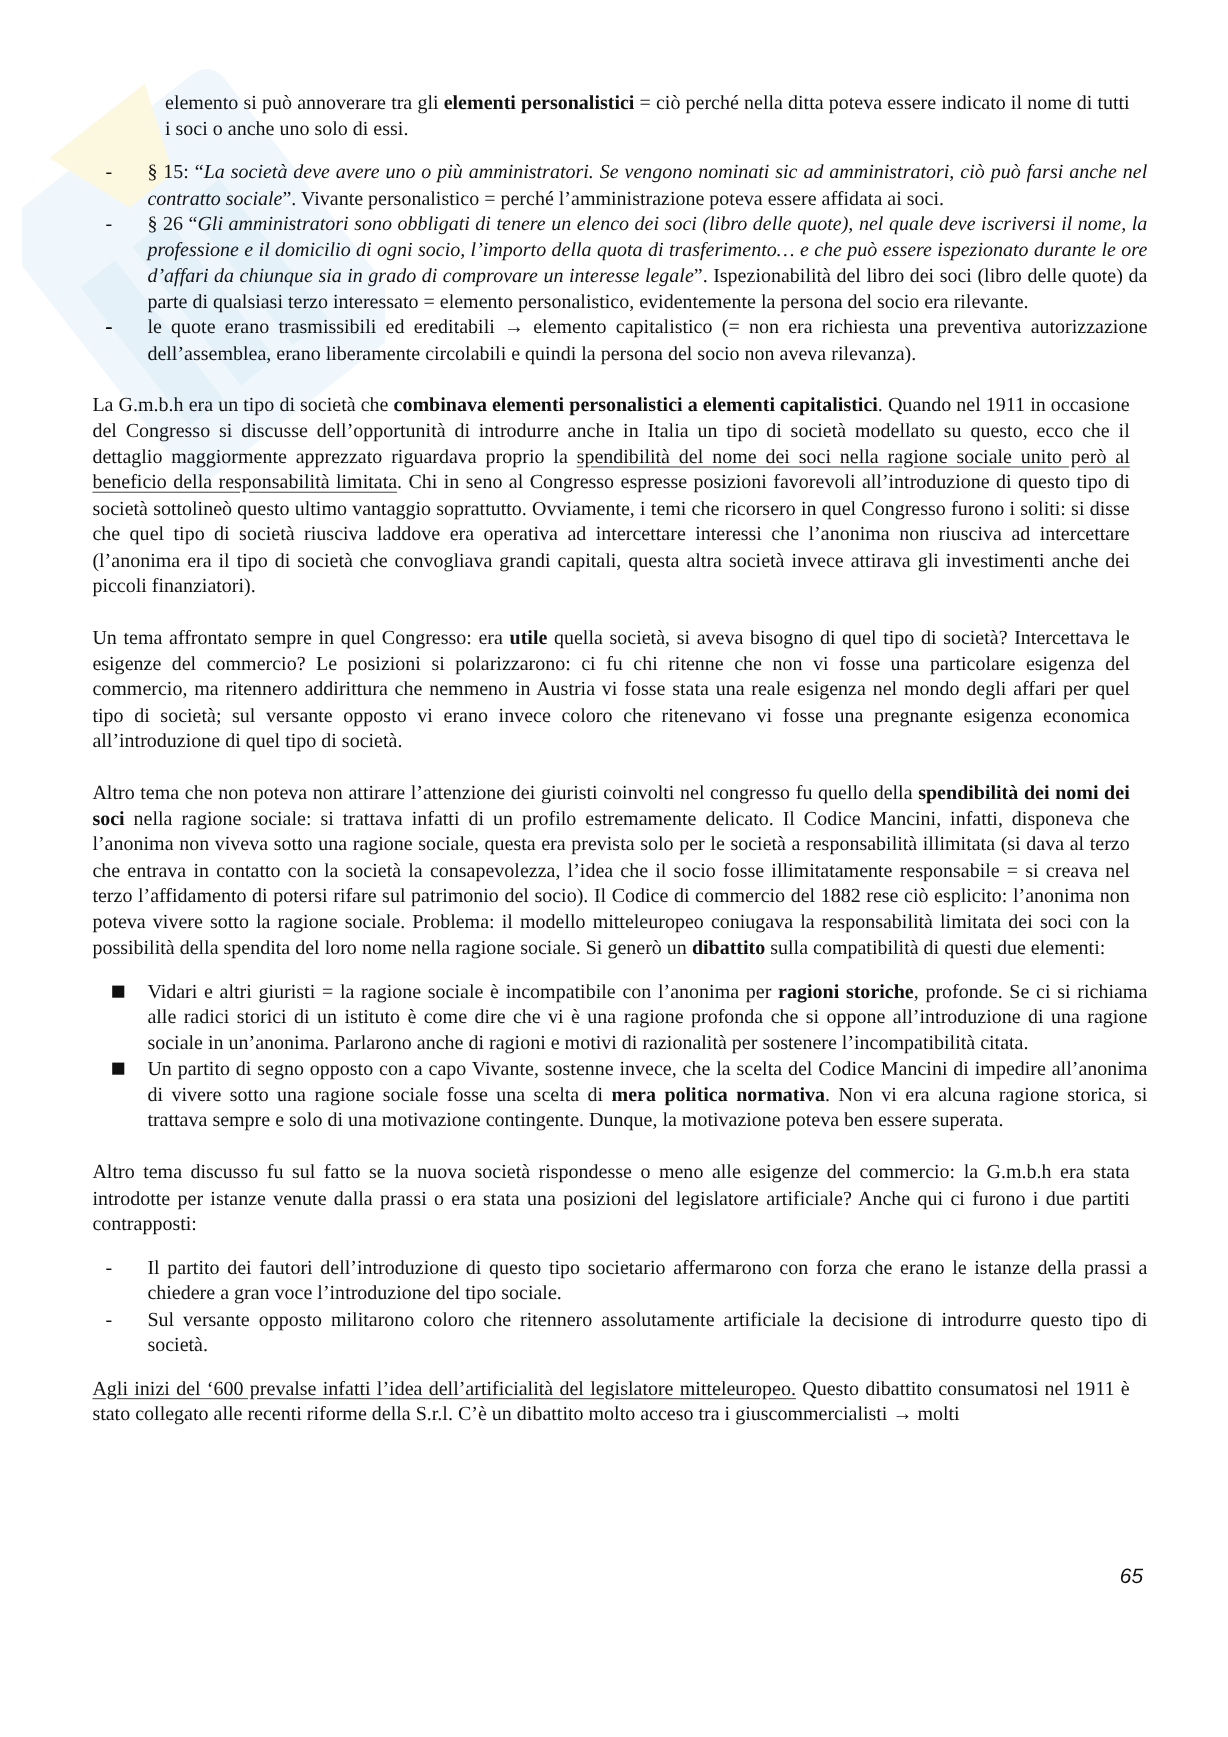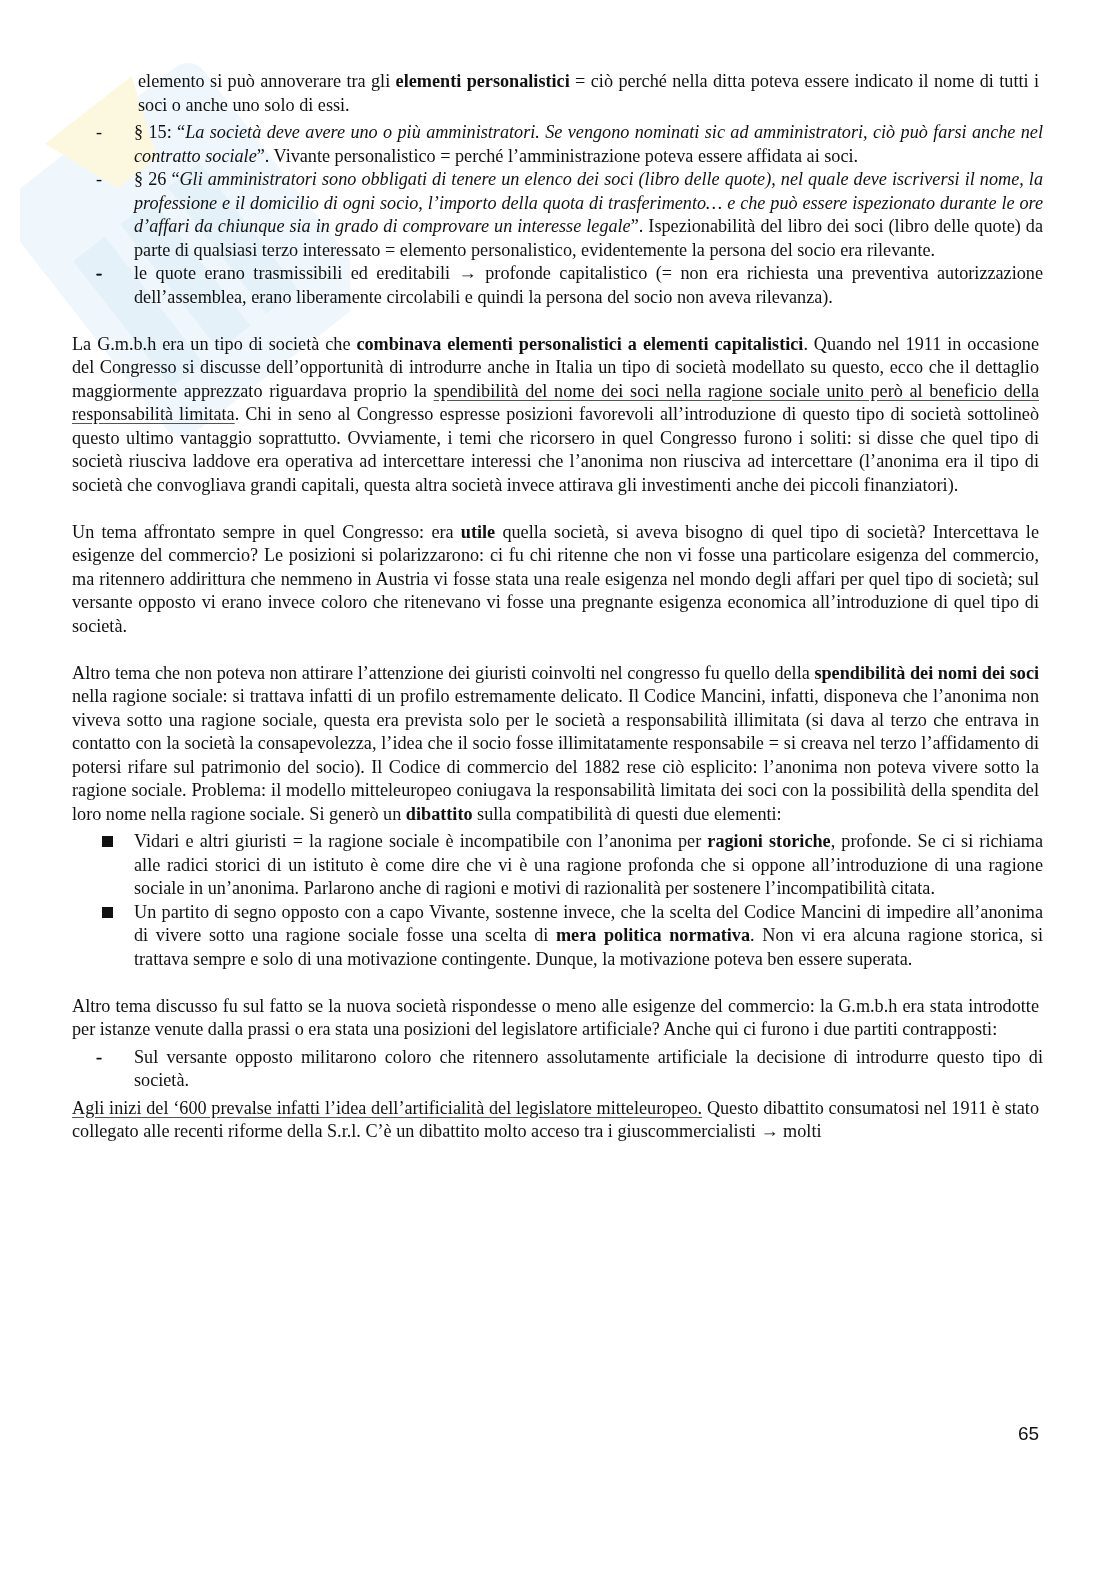--- a/index.html
+++ b/index.html
@@ -9,35 +9,35 @@
     font-family: "Liberation Serif", "DejaVu Serif", serif;
     font-size: 18.2px; line-height: 23.5px; color: #111;
   }
   .watermark {
     position: absolute; left: 20px; top: 40px; width: 330px; height: 420px;
     pointer-events: none; z-index: 0;
   }
   .content {
     position: absolute; left: 68px; top: 66px; width: 975px; z-index: 1;
   }
-  p { margin: 4px; text-align: justify; }
+  p { margin: 16px; text-align: justify; }
   .para { margin-bottom: 23.5px; }
   ul { list-style: none; margin: 0; padding: 0; }
   li { position: relative; padding-left: 66px; text-align: justify; }
   li .dash { position: absolute; left: 28px; top: 0; }
   li .square {
     position: absolute; left: 34px; top: 6px; width: 11px; height: 11px; background: #111;
   }
   .cont { padding-left: 66px; text-align: justify; }
   b { font-weight: bold; }
   i { font-style: italic; }
   .u { text-decoration: underline; text-decoration-color: #555; text-underline-offset: 3px; }
   .page-number {
     position: absolute; left: 1018px; top: 1422px;
-    font-family: "Liberation Sans", "DejaVu Sans", sans-serif; font-size: 19px; color: #111;
+    font-family: "Liberation Sans", "DejaVu Sans", sans-serif; font-size: 19px; color: #111; font-style: italic;
   }
 </style>
 </head>
 <body>
 
 <div class="page">
 
   <svg class="watermark" viewBox="0 0 330 420">
     <g transform="rotate(-38 165 210)" opacity="0.55">
       <rect x="40" y="60" width="250" height="300" rx="20" fill="#e3f0fa"></rect>
@@ -50,38 +50,38 @@
 
   <div class="content">
 
     <p class="cont"><span>elemento si può annoverare tra gli </span><b>elementi personalistici</b><span> = ciò perché nella ditta poteva essere indicato il nome di tutti i soci o anche uno solo di essi.</span></p>
 
     <ul class="para">
       <li><span class="dash">-</span><span>§ 15: “</span><i>La società deve avere uno o più amministratori. Se vengono nominati sic ad amministratori, ciò può farsi anche nel contratto sociale</i><span>”. Vivante personalistico = perché l’amministrazione poteva essere affidata ai soci.</span></li>
       <li><span class="dash">-</span><span>§ 26 “</span><i>Gli amministratori sono obbligati di tenere un elenco dei soci (libro delle quote), nel quale deve iscriversi il nome, la professione e il domicilio di ogni socio, l’importo della quota di trasferimento… e che può essere ispezionato durante le ore d’affari da chiunque sia in grado di comprovare un interesse legale</i><span>”. Ispezionabilità del libro dei soci (libro delle quote) da parte di qualsiasi terzo interessato = elemento personalistico, evidentemente la persona del socio era rilevante.</span></li>
       <li><span class="dash">-</span></li>
       <li><span class="dash">-</span></li>
-      <li><span class="dash">-</span><span>le quote erano trasmissibili ed ereditabili → profonde capitalistico (= non era richiesta una preventiva autorizzazione dell’assemblea, erano liberamente circolabili e quindi la persona del socio non aveva rilevanza).</span></li>
+      <li><span class="dash">-</span><span>le quote erano trasmissibili ed ereditabili → elemento capitalistico (= non era richiesta una preventiva autorizzazione dell’assemblea, erano liberamente circolabili e quindi la persona del socio non aveva rilevanza).</span></li>
     </ul>
 
     <p class="para"><span>La G.m.b.h era un tipo di società che </span><b>combinava elementi personalistici a elementi capitalistici</b><span>. Quando nel 1911 in occasione del Congresso si discusse dell’opportunità di introdurre anche in Italia un tipo di società modellato su questo, ecco che il dettaglio maggiormente apprezzato riguardava proprio la </span><span class="u">spendibilità del nome dei soci nella ragione sociale unito però al beneficio della responsabilità limitata</span><span>. Chi in seno al Congresso espresse posizioni favorevoli all’introduzione di questo tipo di società sottolineò questo ultimo vantaggio soprattutto. Ovviamente, i temi che ricorsero in quel Congresso furono i soliti: si disse che quel tipo di società riusciva laddove era operativa ad intercettare interessi che l’anonima non riusciva ad intercettare (l’anonima era il tipo di società che convogliava grandi capitali, questa altra società invece attirava gli investimenti anche dei piccoli finanziatori).</span></p>
 
     <p class="para"><span>Un tema affrontato sempre in quel Congresso: era </span><b>utile</b><span> quella società, si aveva bisogno di quel tipo di società? Intercettava le esigenze del commercio? Le posizioni si polarizzarono: ci fu chi ritenne che non vi fosse una particolare esigenza del commercio, ma ritennero addirittura che nemmeno in Austria vi fosse stata una reale esigenza nel mondo degli affari per quel tipo di società; sul versante opposto vi erano invece coloro che ritenevano vi fosse una pregnante esigenza economica all’introduzione di quel tipo di società.</span></p>
 
     <p><span>Altro tema che non poteva non attirare l’attenzione dei giuristi coinvolti nel congresso fu quello della </span><b>spendibilità dei nomi dei soci</b><span> nella ragione sociale: si trattava infatti di un profilo estremamente delicato. Il Codice Mancini, infatti, disponeva che l’anonima non viveva sotto una ragione sociale, questa era prevista solo per le società a responsabilità illimitata (si dava al terzo che entrava in contatto con la società la consapevolezza, l’idea che il socio fosse illimitatamente responsabile = si creava nel terzo l’affidamento di potersi rifare sul patrimonio del socio). Il Codice di commercio del 1882 rese ciò esplicito: l’anonima non poteva vivere sotto la ragione sociale. Problema: il modello mitteleuropeo coniugava la responsabilità limitata dei soci con la possibilità della spendita del loro nome nella ragione sociale. Si generò un </span><b>dibattito</b><span> sulla compatibilità di questi due elementi:</span></p>
 
     <ul class="para">
       <li><span class="square"></span><span>Vidari e altri giuristi = la ragione sociale è incompatibile con l’anonima per </span><b>ragioni storiche</b><span>, profonde. Se ci si richiama alle radici storici di un istituto è come dire che vi è una ragione profonda che si oppone all’introduzione di una ragione sociale in un’anonima. Parlarono anche di ragioni e motivi di razionalità per sostenere l’incompatibilità citata.</span></li>
       <li><span class="square"></span><span>Un partito di segno opposto con a capo Vivante, sostenne invece, che la scelta del Codice Mancini di impedire all’anonima di vivere sotto una ragione sociale fosse una scelta di </span><b>mera politica normativa</b><span>. Non vi era alcuna ragione storica, si trattava sempre e solo di una motivazione contingente. Dunque, la motivazione poteva ben essere superata.</span></li>
     </ul>
 
     <p>Altro tema discusso fu sul fatto se la nuova società rispondesse o meno alle esigenze del commercio: la G.m.b.h era stata introdotte per istanze venute dalla prassi o era stata una posizioni del legislatore artificiale? Anche qui ci furono i due partiti contrapposti:</p>
 
     <ul>
-      <li><span class="dash">-</span></li>
+      <li><span class="dash">-</span><span>Il partito dei fautori dell’introduzione di questo tipo societario affermarono con forza che erano le istanze della prassi a chiedere a gran voce l’introduzione del tipo sociale.</span></li>
       <li><span class="dash">-</span><span>Sul versante opposto militarono coloro che ritennero assolutamente artificiale la decisione di introdurre questo tipo di società.</span></li>
     </ul>
 
     <p><span class="u">Agli inizi del ‘600 prevalse infatti l’idea dell’artificialità del legislatore mitteleuropeo.</span><span> Questo dibattito consumatosi nel 1911 è stato collegato alle recenti riforme della S.r.l. C’è un dibattito molto acceso tra i giuscommercialisti → molti</span></p>
   </div>
 
   <div class="page-number">65</div>
 </div>
 
 </body></html>

